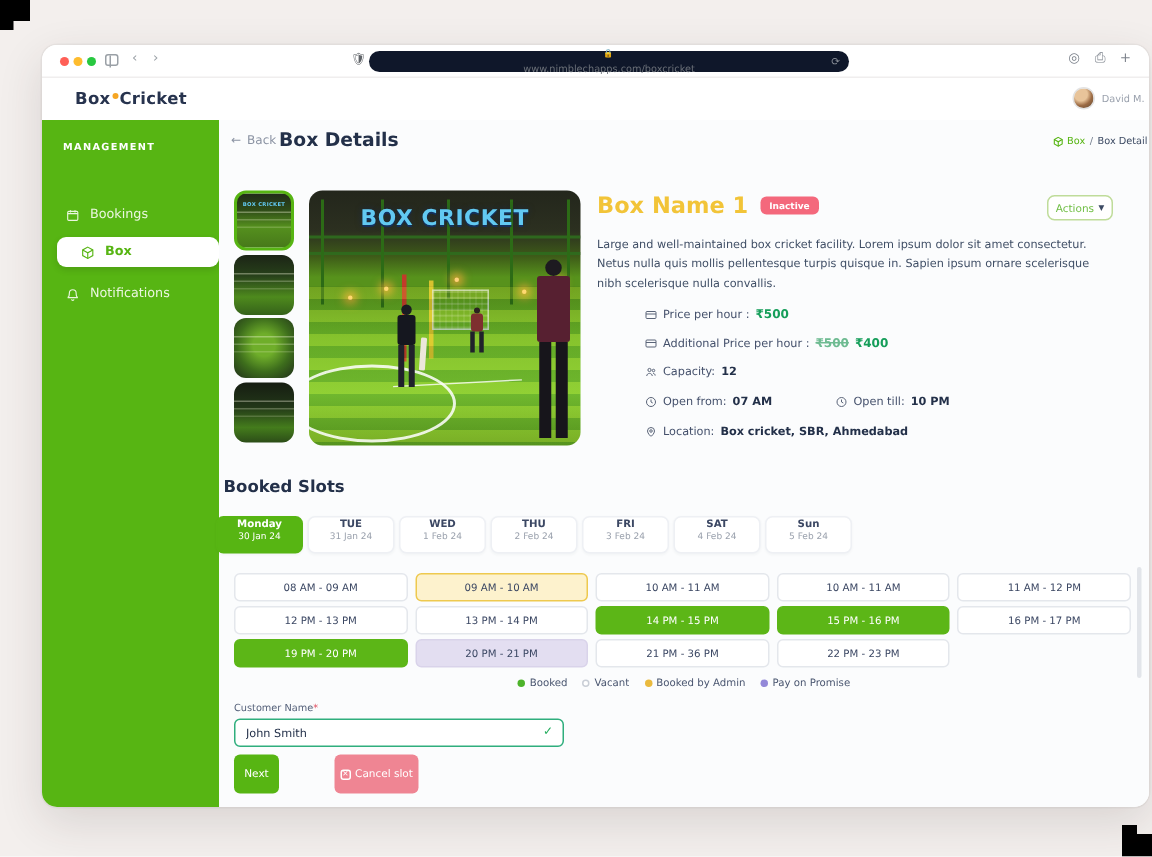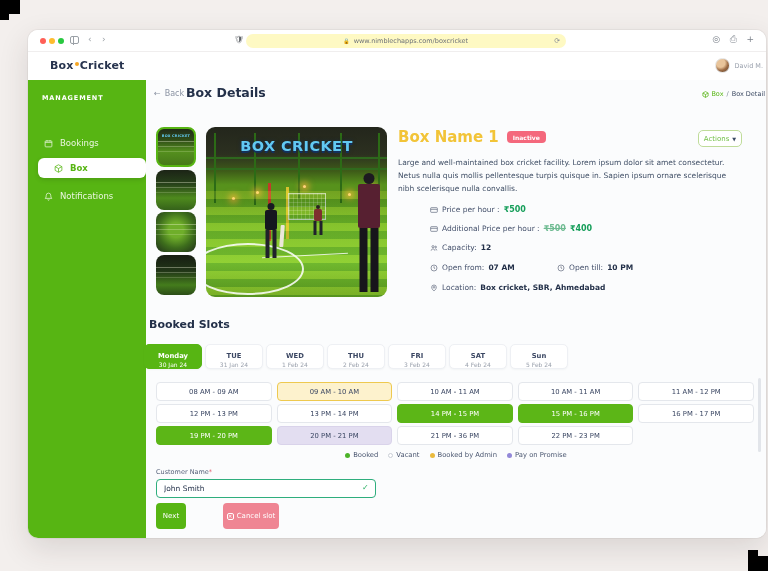--- a/index.html
+++ b/index.html
@@ -17,22 +17,22 @@
     background:#fff; border-radius:10px; overflow:hidden;
     box-shadow:0 10px 30px rgba(60,40,40,.14), 0 0 0 1px rgba(0,0,0,.04); }
 
   
   .chrome { position:absolute; left:0; top:0; width:738px; height:22px; background:#fff; border-bottom:1px solid #f0eeee; }
   .dot { position:absolute; top:8px; width:6px; height:6px; border-radius:50%; }
   .chrome .c-side { position:absolute; left:42px; top:6px; width:9px; height:8px; border:1px solid #9aa0a6; border-radius:2px; }
   .chrome .c-side::before { content:""; position:absolute; left:2px; top:0; width:0; height:8px; border-left:1px solid #9aa0a6; }
   .chev { position:absolute; top:4px; color:#9aa0a6; font-size:9px; }
   .shield { position:absolute; left:206px; top:5px; font-size:8px; color:#5f6368; }
-  .urlbar { position:absolute; left:218px; top:4px; width:320px; height:14px; background:#fef9c3; border-radius:7px;
-    display:flex; align-items:center; justify-content:center; gap:3px; color:#6b7078; font-size:6.5px; }
+  .urlbar { position:absolute; left:218px; top:4px; width:320px; height:14px; background:#0f172a; border-radius:7px;
+    display:flex; align-items:center; justify-content:center; gap:3px; color:#6b7078; font-size:6.5px;flex-direction:column; }
   .urlbar .reload { position:absolute; right:6px; font-size:7px; color:#8a8f98; }
   .rico { position:absolute; top:4px; font-size:9px; color:#7d838c; }
 
   
   .appbar { position:absolute; left:0; top:22px; width:738px; height:28px; background:#fff; }
   .logo { position:absolute; left:22px; top:7px; font-size:11px; font-weight:bold; color:#27334e; letter-spacing:.2px; display:flex; align-items:center; }
   .logo .ball { width:4px; height:4px; background:#f6a623; border-radius:50%; margin:0 1px 4px 1px; display:inline-block; }
   .user { position:absolute; right:3px; top:6px; display:flex; align-items:center; gap:4px; }
   .avatar { width:15px; height:15px; border-radius:50%; background:radial-gradient(circle at 35% 30%, #e8c49a 0 35%, #9c6b44 60%, #5c4632 100%); border:1px solid #e3e3e3; }
   .user .uname { font-size:6.5px; color:#9aa1ad; }
@@ -101,21 +101,21 @@
   .drow { position:absolute; display:flex; align-items:center; gap:4px; font-size:7.5px; color:#44506b;padding-left:32px; }
   .drow svg { width:8px; height:8px; stroke:#5a6478; flex:none; }
   .drow b { color:#233049; }
   .drow .green { color:#169e5a; font-weight:bold; font-size:8px; }
   .drow .strike { color:#6fbb92; text-decoration:line-through; font-weight:bold; font-size:8px; }
 
   
   .bs-title { position:absolute; left:121px; top:288px; font-size:11px; font-weight:bold; color:#233049; }
   .tabs { position:absolute; left:116px; top:314px; display:flex; gap:3px; }
   .tab { width:58px; height:25px; background:#fff; border:1px solid #eef0f4; border-radius:5px; text-align:center; cursor:pointer;
-    display:flex; flex-direction:column; justify-content:flex-end; gap:1px; box-shadow:0 1px 2px rgba(30,40,60,.04); }
+    display:flex; flex-direction:column; justify-content:flex-start; gap:1px; box-shadow:0 1px 2px rgba(30,40,60,.04); }
   .tab .d1 { font-size:6.8px; color:#3b4763; font-weight:bold; }
   .tab .d2 { font-size:6px; color:#9aa1ad; }
   .tab.active { background:#57b513; border-color:#57b513; }
   .tab.active .d1, .tab.active .d2 { color:#fff; }
 
   .grid { position:absolute; left:128px; top:352px; width:598px; display:grid; grid-template-columns:repeat(5,1fr); gap:3px 5px; }
   .slot { height:19px; border-radius:4px; font-size:6.8px; display:flex; align-items:center; justify-content:center;
     background:#fff; border:1px solid #e4e7ec; color:#3b4763; cursor:pointer; }
   .slot.s-booked { background:#5cb617; border-color:#5cb617; color:#fff; }
   .slot.s-admin { background:#fdf2cd; border-color:#eec94f; }

